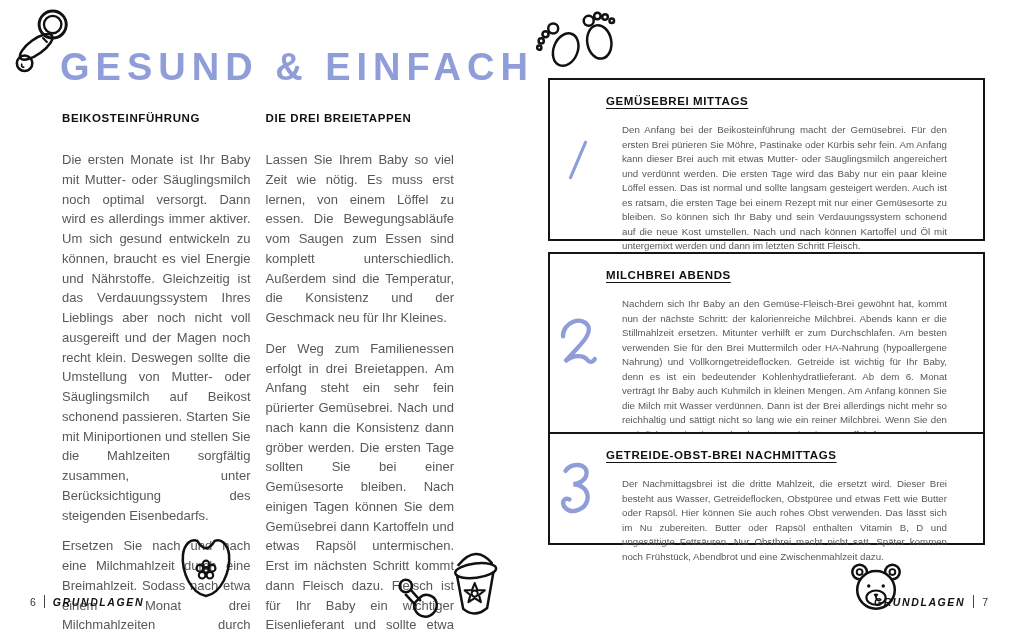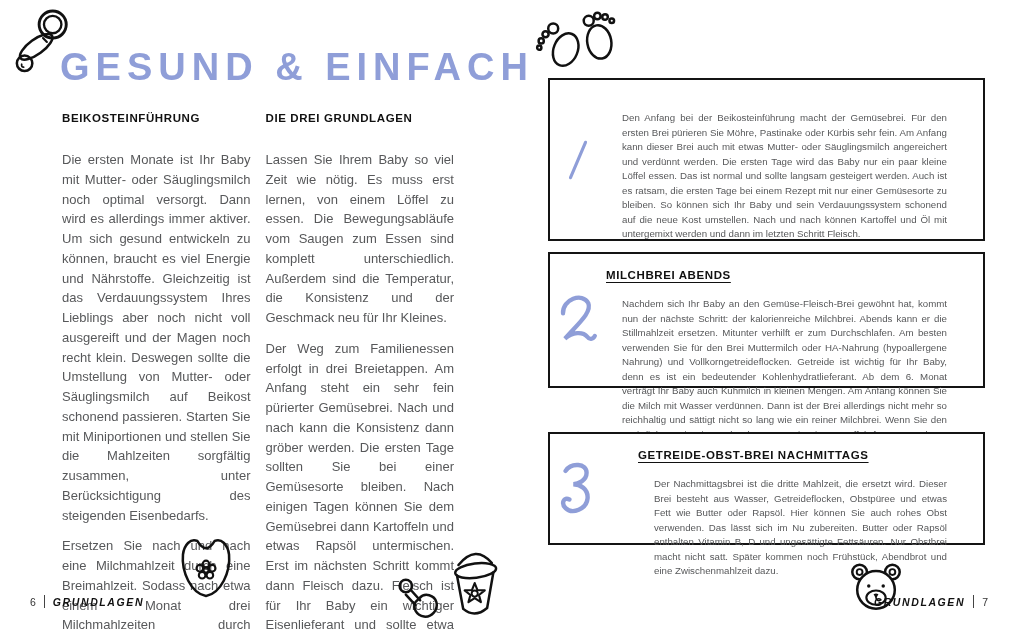--- a/index.html
+++ b/index.html
@@ -30,22 +30,22 @@
     text-align:justify;margin:0 0 11px 0;
   }
 
   
   .info-box{
     position:absolute;left:548px;width:437px;
     border:2px solid #141414;box-sizing:border-box;
     display:flex;background:#fff;
   }
   .box-1{top:78px;height:163px;}
-  .box-2{top:252px;height:136px;}
-  .box-3{top:432px;height:113px;gap:32px;}
+  .box-2{top:252px;height:182px;}
+  .box-3{top:432px;height:113px;}
   .num-col{width:56px;flex:none;display:flex;align-items:center;justify-content:center;}
   .box-content{flex:1;padding:15px 20px 8px 0;}
   .box-head{
     font-size:11.5px;font-weight:bold;letter-spacing:.6px;color:#111;
     text-decoration:underline;text-underline-offset:3px;text-decoration-thickness:1px;
     margin:0 0 5px 0;
   }
   .box-text{
     font-size:9.7px;line-height:1.5;color:#57585a;
     text-align:justify;margin:16px;
@@ -86,21 +86,21 @@
 
   <div class="page-title">GESUND &amp; EINFACH</div>
 
   <div class="cols">
     <div class="col">
       <h3 class="col-head">BEIKOSTEINFÜHRUNG</h3>
       <p class="body-p">Die ersten Monate ist Ihr Baby mit Mutter- oder Säuglingsmilch noch optimal versorgt. Dann wird es allerdings immer aktiver. Um sich gesund entwickeln zu können, braucht es viel Energie und Nährstoffe. Gleichzeitig ist das Verdauungssystem Ihres Lieblings aber noch nicht voll ausgereift und der Magen noch recht klein. Deswegen sollte die Umstellung von Mutter- oder Säuglingsmilch auf Beikost schonend passieren. Starten Sie mit Miniportionen und stellen Sie die Mahlzeiten sorgfältig zusammen, unter Berücksichtigung des steigenden Eisenbedarfs.</p>
       <p class="body-p">Ersetzen Sie nach und nach eine Milchmahlzeit durch eine Breimahlzeit. Sodass nach etwa einem Monat drei Milchmahlzeiten durch verschiedene Breimahlzeiten ersetzt werden. Beginnen Sie am besten mit dem Mittagsbrei. So hat Ihr Baby bis zum Abend ausreichend Zeit, die neue und anfangs ungewohnte Nahrung zu verdauen. Möhren, Kürbis oder Pastinaken eignen sich hervorragend für die ersten Breiversuche, da sie etwas süßlich schmecken. Der süße Geschmack wird von den meisten Babys bevorzugt. Achten Sie bei Obst und Gemüse auf gute Qualität. Es lohnt sich, auf Bioprodukte zurückzugreifen. Denn viele konventionelle Obst- und Gemüsesorten sind gespritzt und womöglich mit Pestiziden belastet.</p>
     </div>
     <div class="col">
-      <h3 class="col-head">DIE DREI GRUNDLAGEN</h3>
+      <h3 class="col-head">DIE DREI BREIETAPPEN</h3>
       <p class="body-p">Lassen Sie Ihrem Baby so viel Zeit wie nötig. Es muss erst lernen, von einem Löffel zu essen. Die Bewegungsabläufe vom Saugen zum Essen sind komplett unterschiedlich. Außerdem sind die Temperatur, die Konsistenz und der Geschmack neu für Ihr Kleines.</p>
       <p class="body-p">Der Weg zum Familienessen erfolgt in drei Breietappen. Am Anfang steht ein sehr fein pürierter Gemüsebrei. Nach und nach kann die Konsistenz dann gröber werden. Die ersten Tage sollten Sie bei einer Gemüsesorte bleiben. Nach einigen Tagen können Sie dem Gemüsebrei dann Kartoffeln und etwas Rapsöl untermischen. Erst im nächsten Schritt kommt dann Fleisch dazu. Fleisch ist für Ihr Baby ein wichtiger Eisenlieferant und sollte etwa viermal in der Woche auf dem Speiseplan stehen. Auch Getreideflocken wie Hirse oder Hafer liefern viel Eisen. Allerdings sollten Sie dann auf Milchprodukte verzichten, da diese die Eisenaufnahme behindern. Mischen Sie den Breirezepten etwas Saft als Vitamin-C-Lieferant bei, dadurch wird die Eisenaufnahme unterstützt. Natürlich eignet sich dazu auch ein Obstpüree.</p>
       <p class="body-p">Je mehr Brei Ihr Baby bekommt, desto mehr Flüssigkeit braucht es. Eine Flasche oder ein Trinklernbecher mit Wasser ist dafür prima. Auch ungesüßte Kräuter- oder Früchtetees eignen sich gut. Auf Saft sollten Sie verzichten, da Babys sich schnell an den süßen Geschmack gewöhnen und dann Wasser verschmähen. Das ist für die späteren Zähne von Nachteil.</p>
     </div>
   </div>
 
   <div class="icon icon-bib">
     <svg width="60" height="68" viewBox="0 0 62 70" fill="none" stroke="#111" stroke-width="2.6" stroke-linecap="round" stroke-linejoin="round">
       <path d="M22 6 C15 3 8.5 10 7.2 20 C5.5 38 15.5 60 31 63 C46.5 60 56.5 38 54.8 20 C53.5 10 47 3 40 6 Q31 21 22 6 Z"></path>
       <g stroke-width="2.2">
@@ -135,20 +135,21 @@
     </svg>
   </div>
 
   <div class="info-box box-1">
     <div class="num-col">
       <svg width="30" height="58" viewBox="0 0 44 62" fill="none" stroke="#8f9ed8" stroke-width="4.6" stroke-linecap="round">
         <path d="M33 5 L11 57"></path>
       </svg>
     </div>
     <div class="box-content">
+      <h4 class="box-head">GEMÜSEBREI MITTAGS</h4>
       <p class="box-text">Den Anfang bei der Beikosteinführung macht der Gemüsebrei. Für den ersten Brei pürieren Sie Möhre, Pastinake oder Kürbis sehr fein. Am Anfang kann dieser Brei auch mit etwas Mutter- oder Säuglingsmilch angereichert und verdünnt werden. Die ersten Tage wird das Baby nur ein paar kleine Löffel essen. Das ist normal und sollte langsam gesteigert werden. Auch ist es ratsam, die ersten Tage bei einem Rezept mit nur einer Gemüsesorte zu bleiben. So können sich Ihr Baby und sein Verdauungssystem schonend auf die neue Kost umstellen. Nach und nach können Kartoffel und Öl mit untergemixt werden und dann im letzten Schritt Fleisch.</p>
     </div>
   </div>
 
   <div class="info-box box-2">
     <div class="num-col">
       <svg width="44" height="58" viewBox="0 0 44 62" fill="none" stroke="#8f9ed8" stroke-width="4.6" stroke-linecap="round">
         <path d="M6 24 C5 9 27 1 33 13 C37 23 22 35 8 51 C16 44 27 43 32 49 C34 52 38 52 40 48"></path>
       </svg>
     </div>

